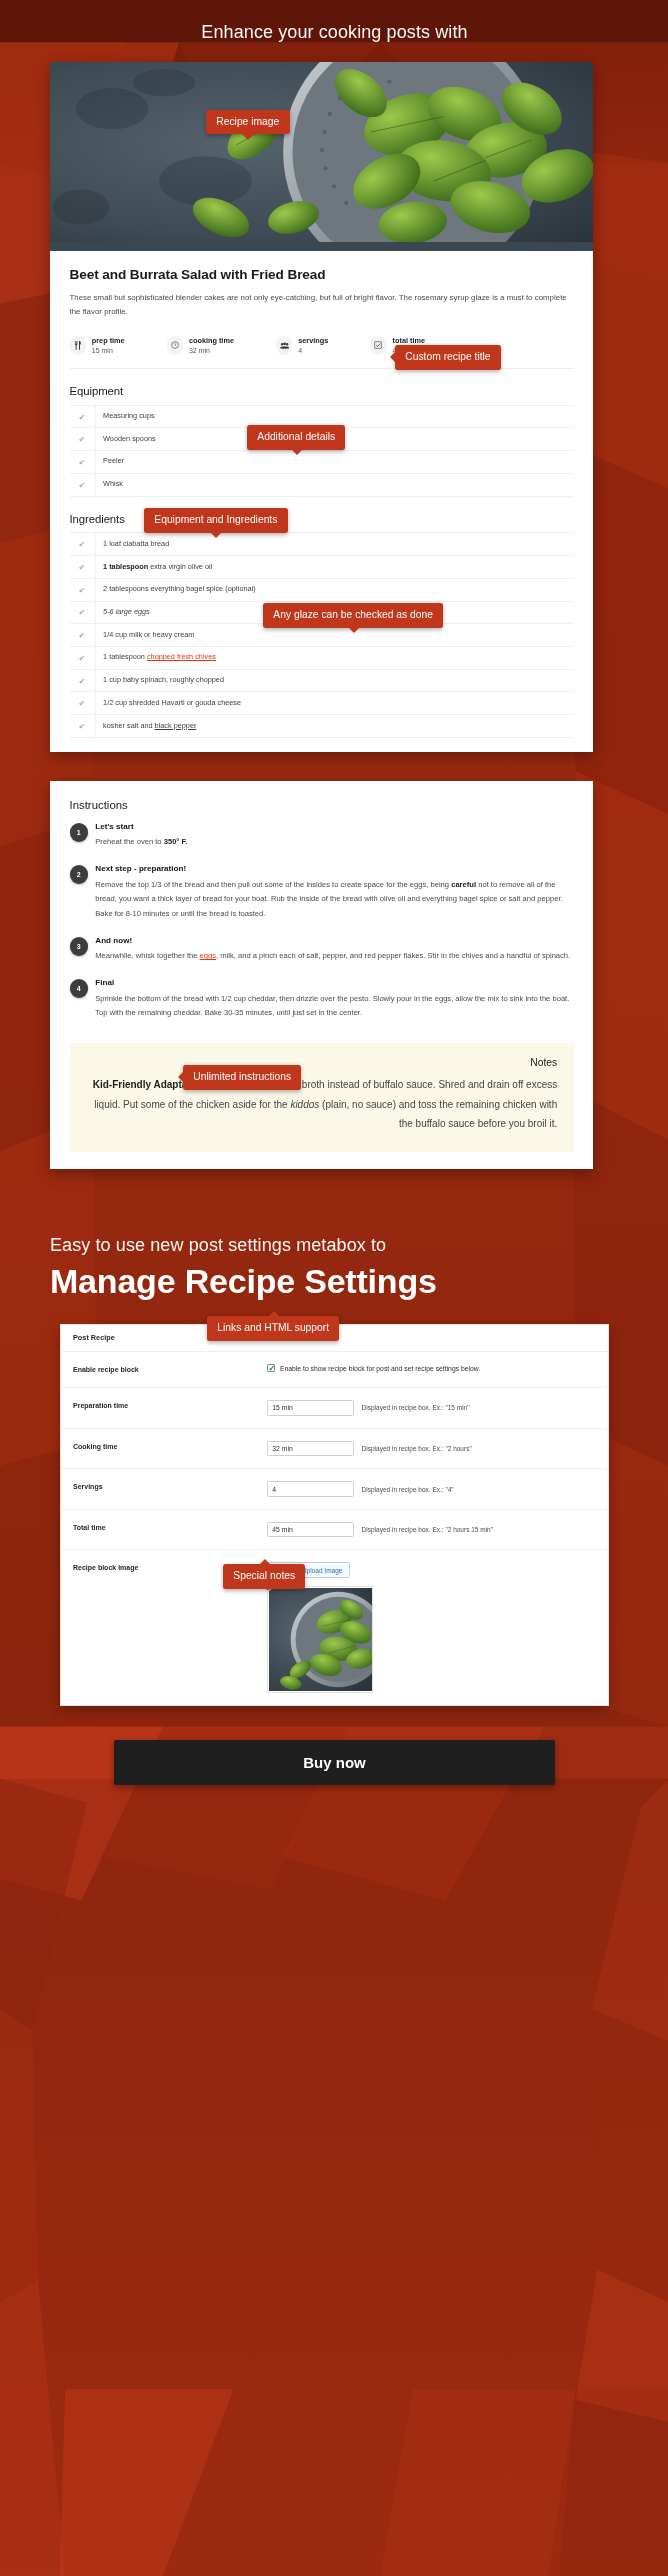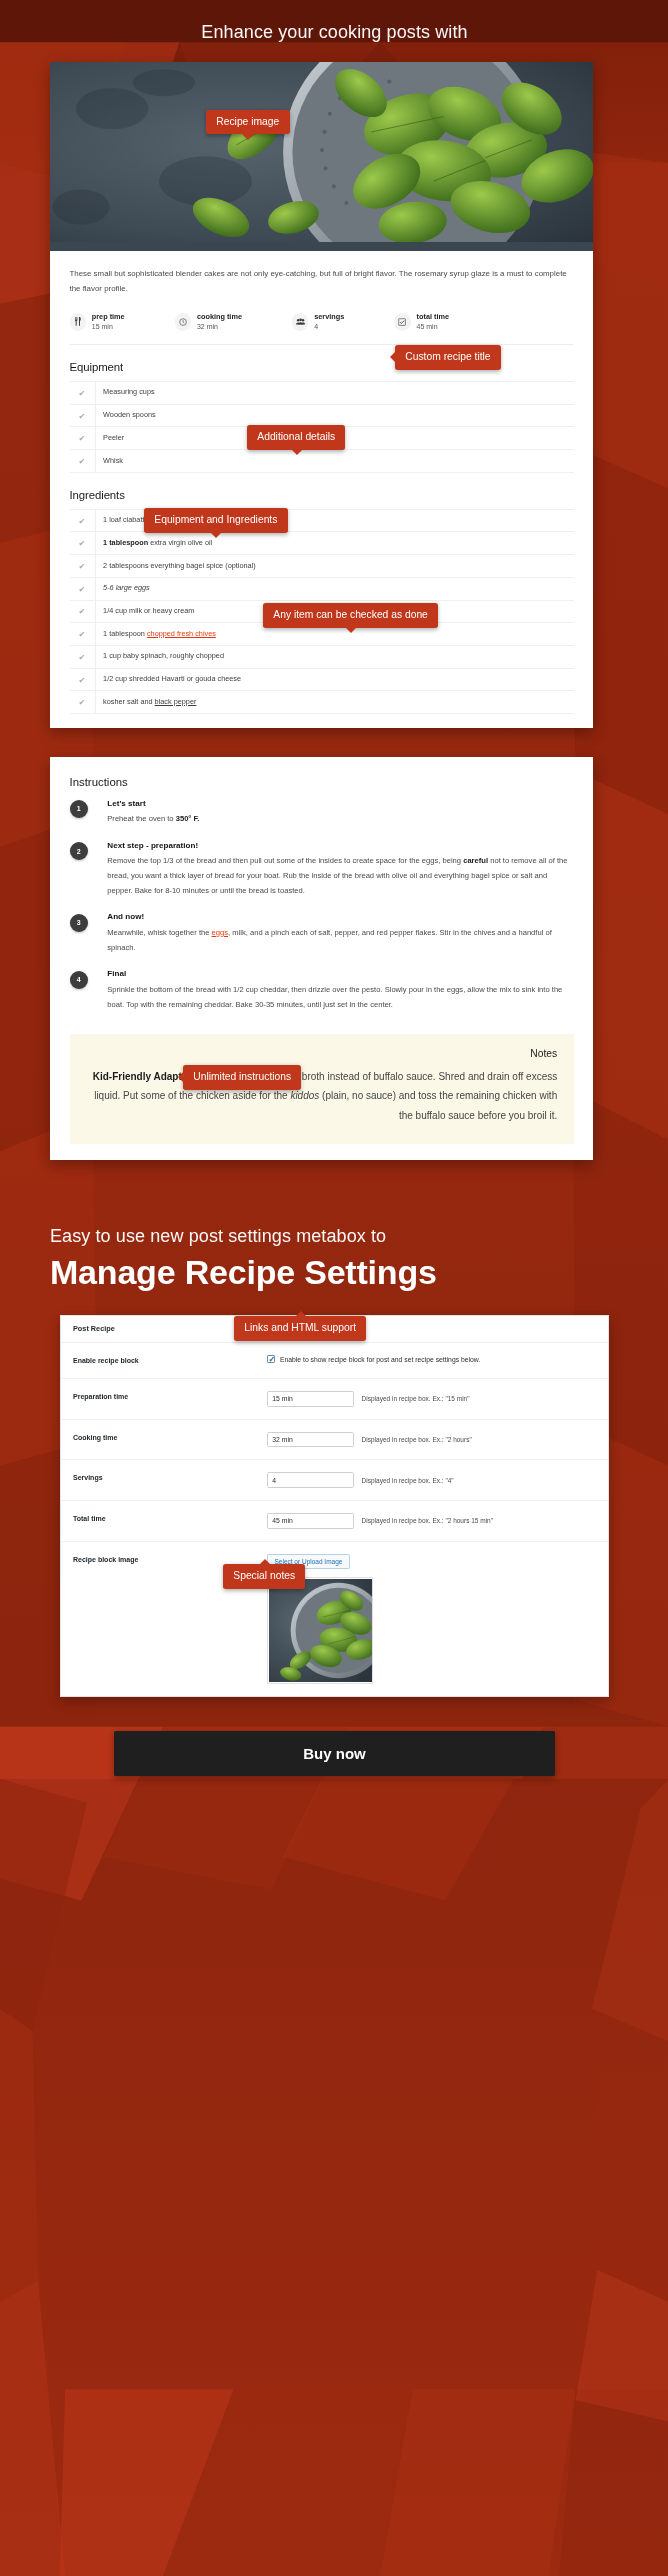--- a/index.html
+++ b/index.html
@@ -117,21 +117,21 @@
     border-bottom: 6px solid transparent;
     border-right: 6px solid #c0371b;
   }
 
   .co-recipe-image { top: 48px; left: 156px; }
   .co-custom-title { top: 345px; left: 395px; }
   .co-additional   { top: 425px; left: 247px; }
   .co-equip-ingr   { top: 508px; left: 144px; }
   .co-checked      { top: 603px; left: 263px; }
   .co-unlimited    { top: 1065px; left: 183px; }
-  .co-links        { top: 1316px; left: 207px; margin-left: 27px; }
+  .co-links        { top: 1316px; left: 207px; }
   .co-notes        { top: 1564px; left: 223px; }
 
   
   .card-body { padding: 16.3px 19.5px 14px; }
 
   .recipe-title {
     font-size: 13.6px;
     font-weight: 700;
     color: #1a1a1a;
     letter-spacing: -0.1px;
@@ -142,21 +142,21 @@
     line-height: 1.85;
     color: #4a4a4a;
     margin-bottom: 12px;
     max-width: 543px;
   }
 
   
   .meta-row {
     display: flex;
     align-items: center;
-    gap: 8px;
+    gap: 0;
     padding: 3.3px 0 12px;
     border-bottom: 0.5px solid #ececec;
   }
   .meta-item {
     display: flex;
     align-items: center;
     gap: 6px;
     flex: 0 0 auto;
     margin-right: 42px;
   }
@@ -219,21 +219,21 @@
   
   .gap-band { height: 29px; position: relative; z-index: 1; }
 
   .instr-body { padding: 18.5px 19.5px 16.3px; }
   .instr-head {
     font-size: 11.4px; color: #1a1a1a; font-weight: 400;
     display: inline-block; margin-bottom: 4.3px;
   }
   .step {
     display: flex;
-    gap: 15px;
+    gap: 3px;
     padding: 6.5px 0 7.6px;
     align-items: flex-start;
   }
   .step-num {
     flex: 0 0 18.5px;
     width: 18.5px; height: 18.5px;
     border-radius: 50%;
     background: #3d3d3d;
     color: #fff;
     font-size: 7px;
@@ -524,20 +524,21 @@
               <path d="M740 230 L840 190"></path>
             <path d="M840 185 L930 150"></path>
               <path d="M360 160 L430 120"></path>
           </g>
         </svg>
       </div>
 
       <div class="callout p-down co-recipe-image">Recipe image</div>
 
       <div class="card-body">
+        <h2 class="recipe-title">Beet and Burrata Salad with Fried Bread</h2>
         <p class="recipe-desc">These small but sophisticated blender cakes are not only eye-catching, but full of bright flavor. The rosemary syrup glaze is a must to complete the flavor profile.</p>
 
         <div class="meta-row">
           <div class="meta-item">
             <span class="meta-ico">
               <svg width="7" height="8.7" viewBox="0 0 13 16" fill="currentColor">
                 <path d="M1 0h1.2v5h.8V0h1.2v5h.8V0H6.2v6.2c0 .9-.5 1.5-1.3 1.7V16H3.1V7.9C2.3 7.7 1.8 7.1 1.8 6.2V0H1z"></path>
                 <path d="M10.5 0c1.3 0 2 1.6 2 3.8 0 1.9-.5 3.2-1.4 3.6V16H9.3V0z"></path>
               </svg>
             </span>
@@ -781,19 +782,19 @@
     </div>
   </div>
 
   <div class="buy-wrap">
     <button class="buy-btn">Buy now</button>
   </div>
 
   <div class="callout p-left co-custom-title">Custom recipe title</div>
   <div class="callout p-down co-additional">Additional details</div>
   <div class="callout p-down co-equip-ingr">Equipment and Ingredients</div>
-  <div class="callout p-down co-checked">Any item can be checked as done</div>
+  <div class="callout p-down co-checked">Any glaze can be checked as done</div>
   <div class="callout p-left co-unlimited">Unlimited instructions</div>
   <div class="callout p-up co-links">Links and HTML support</div>
   <div class="callout p-up co-notes">Special notes</div>
 
 </div>
 
 
 </body></html>

